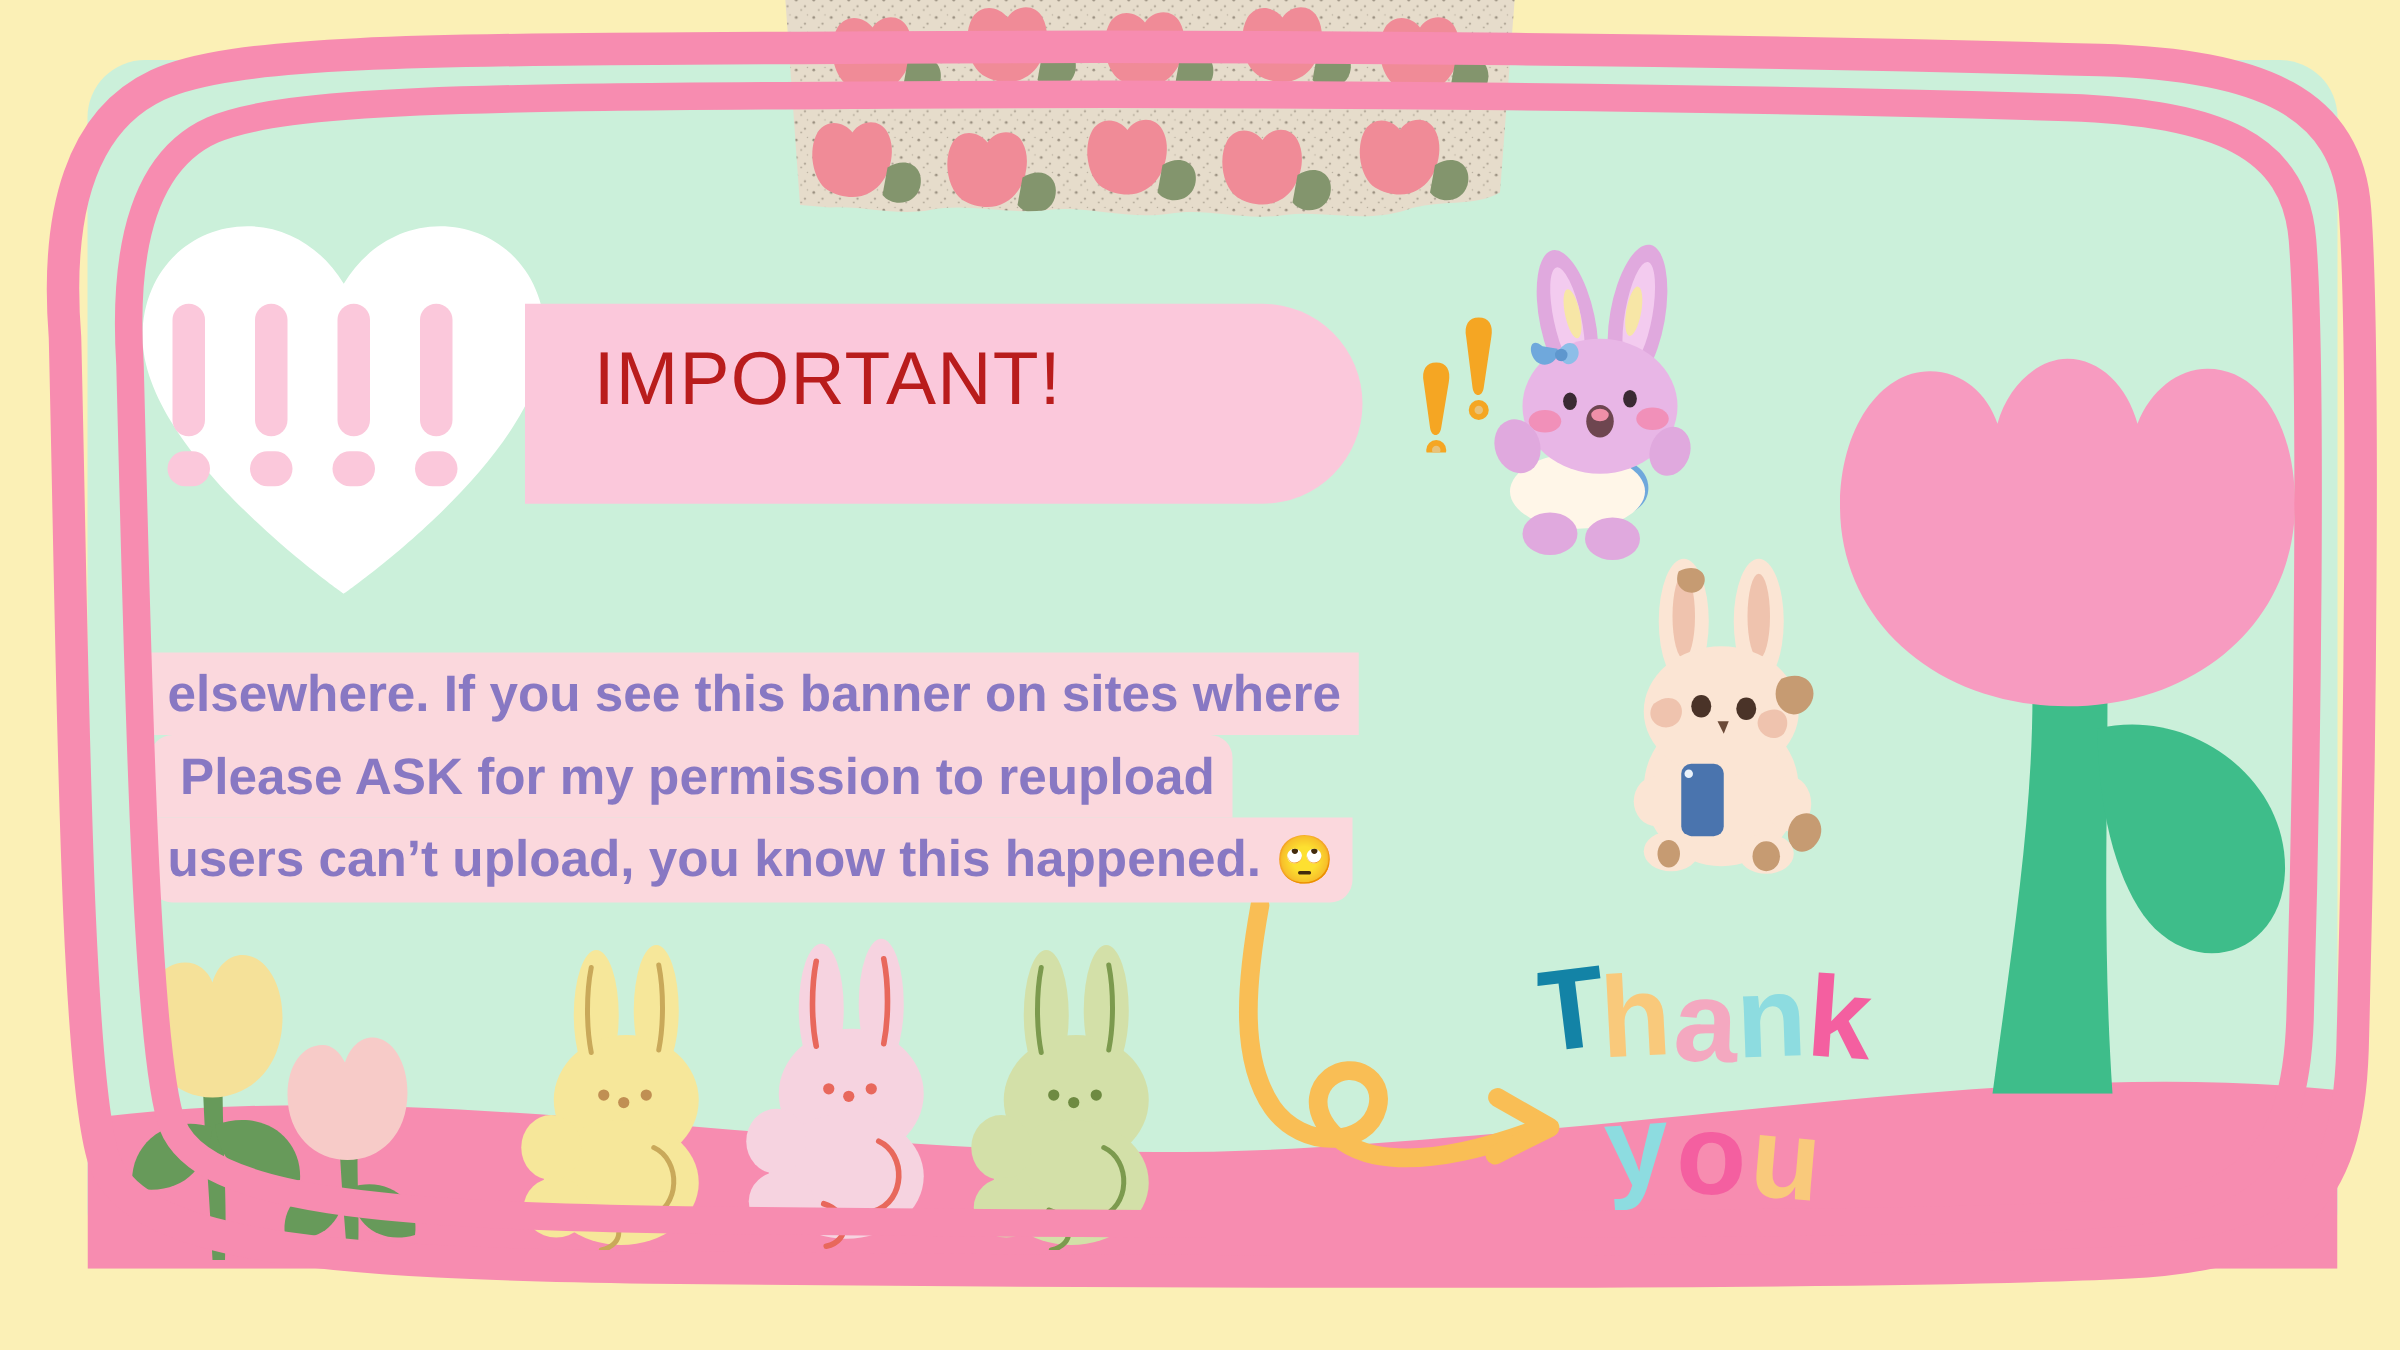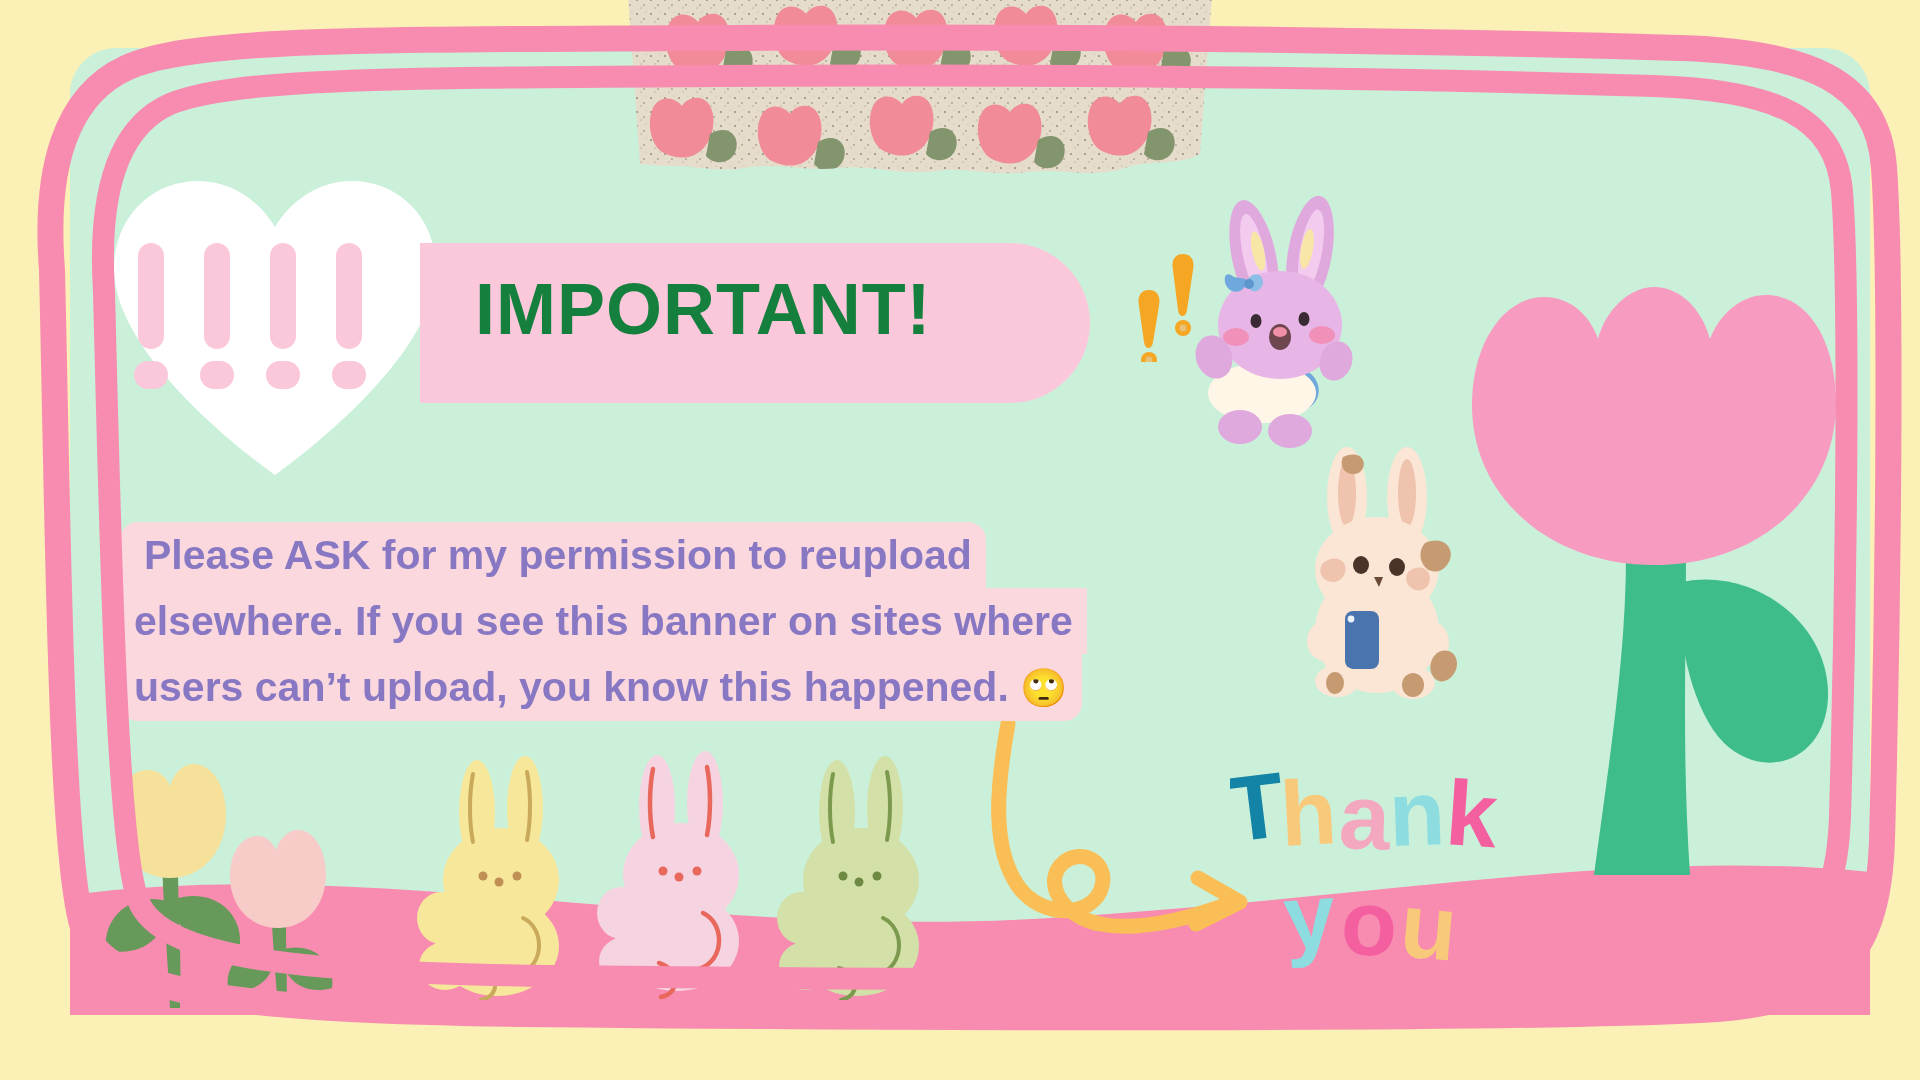--- a/index.html
+++ b/index.html
@@ -66,24 +66,24 @@
     top: 243px;
     width: 670px;
     height: 160px;
     background: #FBC8DB;
     border-radius: 0 80px 80px 0;
   }
   .important-text {
     position: absolute;
     left: 475px;
     top: 268px;
-    font-size: 72px;
-    font-weight: bold;
+    font-size: 60px;
+    font-weight: normal;
     letter-spacing: 1px;
-    color: #15803d;
+    color: #b91c1c;
     font-family: "Liberation Sans", sans-serif;
     white-space: nowrap;
   }
 
   
   .body-block {
     position: absolute;
     left: 120px;
     top: 522px;
     width: 1040px;
@@ -398,22 +398,22 @@
       <text x="108" y="88" fill="#F4A8C0" transform="rotate(2 108 88)">a</text>
       <text x="160" y="86" fill="#8DDCE0" transform="rotate(-2 160 86)">n</text>
       <text x="214" y="84" fill="#F45FA0" transform="rotate(4 214 84)">k</text>
       <text x="56" y="190" fill="#8DDCE0" transform="rotate(-4 56 190)">y</text>
       <text x="110" y="194" fill="#F45FA0" transform="rotate(2 110 194)">o</text>
       <text x="168" y="196" fill="#F9C97B" transform="rotate(5 168 196)">u</text>
     </g>
   </svg>
 
   <div class="body-block">
+    <div><span class="body-line mid">elsewhere. If you see this banner on sites where</span></div>
     <div><span class="body-line first"> Please ASK for my permission to reupload</span></div>
-    <div><span class="body-line mid">elsewhere. If you see this banner on sites where</span></div>
     <div><span class="body-line last"><span>users can’t upload, you know this happened. </span><span class="rolleyes">🙄</span></span></div>
   </div>
 
   <svg class="frame-svg" viewBox="0 0 1920 1080">
 
     <path d="M52,270 C44,168 66,96 126,68 C190,38 360,40 700,38 C1040,36 1400,40 1680,48
              C1810,52 1878,82 1884,168 C1892,278 1888,620 1882,840
              C1878,962 1832,1004 1700,1010 C1500,1020 900,1018 520,1014
              C270,1010 110,1000 84,930 C60,866 58,520 52,270 Z" fill="none" stroke="#F78CB0" stroke-width="26" stroke-linecap="round" stroke-linejoin="round"></path>
 

